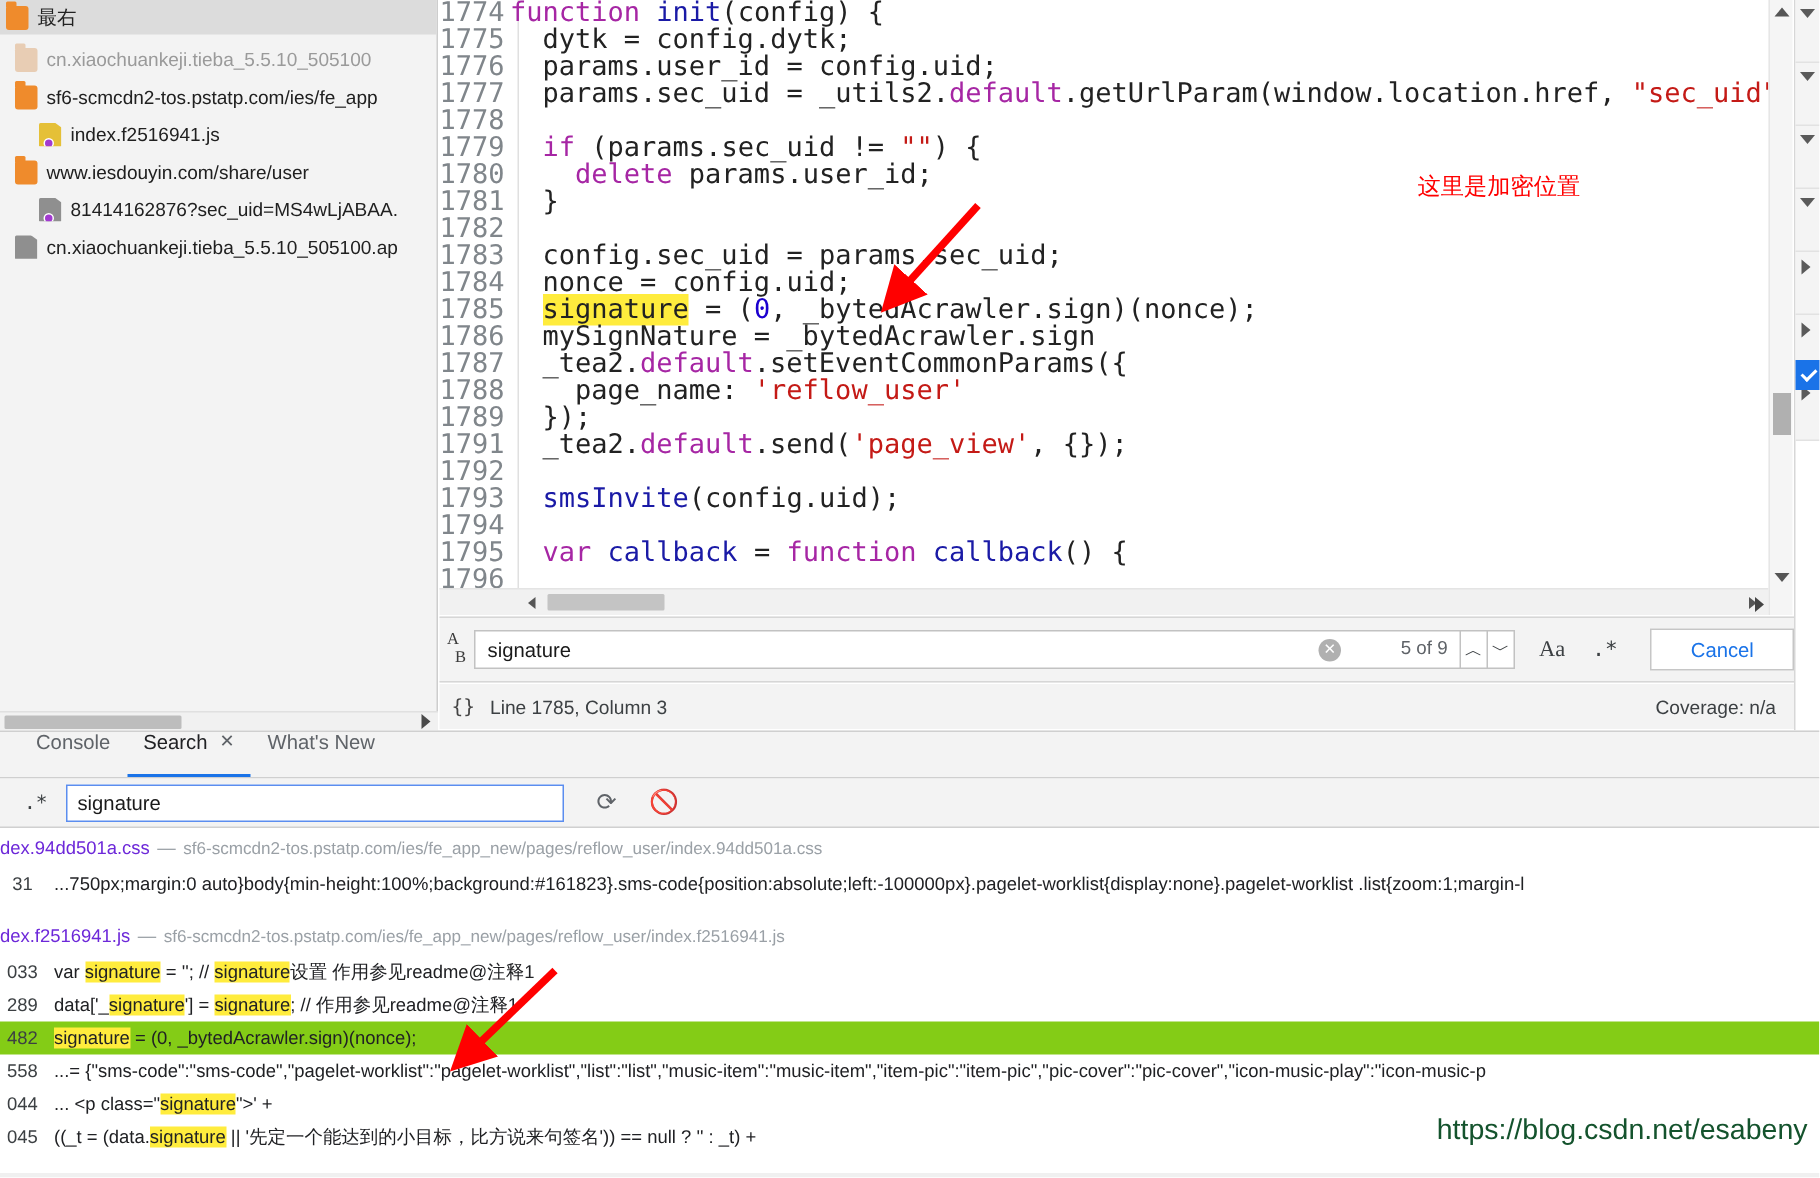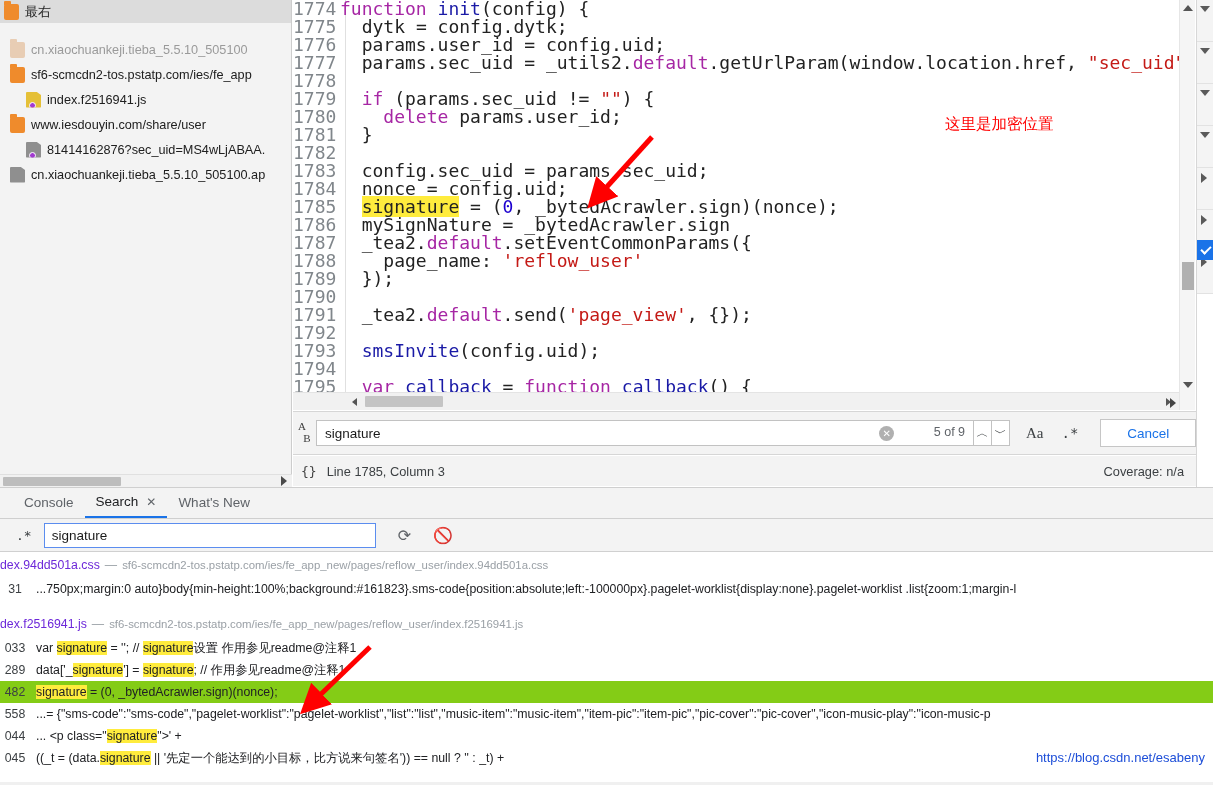--- a/index.html
+++ b/index.html
@@ -18,21 +18,21 @@
   
   .nav-pane {
     position:absolute; left:0; top:0; width:292px; height:487px;
     background:#f3f3f3; border-right:1px solid #cdcdcd;
     font-size:12.5px; color:#222;
   }
   .nav-header {
     height:23px; background:#dcdcdc; display:flex; align-items:center;
     padding-left:4px; font-size:13px; color:#222;
   }
-  .nav-list { padding-top:14px; }
+  .nav-list { padding-top:4px; }
   .nav-row {
     height:25px; display:flex; align-items:center;
     white-space:nowrap; overflow:hidden;
   }
   .nav-row .label { font-size:12.7px; color:#202020; }
   .nav-row.dim .label { color:#9a9a9a; }
   .ind1 { padding-left:10px; }
   .ind2 { padding-left:26px; }
 
   .ico { width:15px; height:16px; margin-right:6px; flex:0 0 auto; position:relative; }
@@ -198,21 +198,21 @@
   .statusbar .braces { margin-left:8px; margin-right:10px; font-family:"DejaVu Sans Mono",monospace; font-size:13px; color:#444; }
   .statusbar .cov { position:absolute; right:12px; color:#3c4043; }
 
   
   .drawer { position:absolute; left:0; top:487px; width:1213px; height:298px; background:#fff; }
   .drawer-tabs {
     height:32px; background:#f3f3f3; border-top:1px solid #cfcfcf; border-bottom:1px solid #cfcfcf;
     display:flex; align-items:flex-end; padding-left:13px;
   }
   .dtab {
-    height:31px; display:flex; align-items:center; padding:0 11px; font-size:13.5px;
+    height:31px; display:flex; align-items:flex-start; padding:0 11px; font-size:13.5px;
     color:#5f6368;
   }
   .dtab.active { color:#202124; border-bottom:2px solid #1a73e8; }
   .dtab .closex { margin-left:8px; font-size:12px; color:#5f6368; }
 
   .drawer-toolbar {
     height:33px; background:#f3f3f3; border-bottom:1px solid #d0d0d0;
     display:flex; align-items:center; padding-left:16px;
   }
   .re-small { font-size:13px; color:#3c4043; font-family:"DejaVu Sans Mono",monospace; margin-right:12px; }
@@ -241,21 +241,21 @@
   .res-txt { color:#202124; }
   .res-spacer { height:12px; }
   mark { background:#ffec3d; color:#202124; padding:0; }
 
   
   .ann-text {
     position:absolute; left:652px; top:114px; color:#ff0000; font-size:15.5px;
     font-family:"Liberation Sans", sans-serif; white-space:nowrap;
   }
   .watermark {
-    position:absolute; right:8px; bottom:20px; color:#1d4ed8; font-size:13px;
+    position:absolute; right:8px; bottom:20px; color:#14532d; font-size:19px;
     font-family:"Liberation Sans", sans-serif;
     text-align:center;
   }
   .hairline-bottom {
     position:absolute; left:0; bottom:0; width:1213px; height:3px; background:#f0f0f0;
   }
 </style>
 </head>
 <body>
 
@@ -316,21 +316,20 @@
           <div class="code-row"><span class="ln">1780</span><span class="code"><span class="pl">    </span><span class="k">delete</span><span class="pl"> </span><span class="pl">params</span><span class="pl">.user_id;</span></span></div>
           <div class="code-row"><span class="ln">1781</span><span class="code"><span class="pl">  }</span></span></div>
           <div class="code-row"><span class="ln">1782</span><span class="code"></span></div>
           <div class="code-row"><span class="ln">1783</span><span class="code"><span class="pl">  </span><span class="pl">config</span><span class="pl">.sec_uid = </span><span class="pl">params</span><span class="pl">.sec_uid;</span></span></div>
           <div class="code-row"><span class="ln">1784</span><span class="code"><span class="pl">  </span><span class="pl">nonce</span><span class="pl"> = </span><span class="pl">config</span><span class="pl">.uid;</span></span></div>
           <div class="code-row"><span class="ln">1785</span><span class="code"><span class="pl">  </span><span class="hl">signature</span><span class="pl"> = (</span><span class="num">0</span><span class="pl">, _bytedAcrawler.sign)(</span><span class="pl">nonce</span><span class="pl">);</span></span></div>
           <div class="code-row"><span class="ln">1786</span><span class="code"><span class="pl">  </span><span class="pl">mySignNature</span><span class="pl"> = _bytedAcrawler.sign</span></span></div>
           <div class="code-row"><span class="ln">1787</span><span class="code"><span class="pl">  _tea2.</span><span class="k">default</span><span class="pl">.setEventCommonParams({</span></span></div>
           <div class="code-row"><span class="ln">1788</span><span class="code"><span class="pl">    page_name: </span><span class="str">'reflow_user'</span></span></div>
           <div class="code-row"><span class="ln">1789</span><span class="code"><span class="pl">  });</span></span></div>
-          <div class="code-row"><span class="ln">1790</span><span class="code"></span></div>
           <div class="code-row"><span class="ln">1791</span><span class="code"><span class="pl">  _tea2.</span><span class="k">default</span><span class="pl">.send(</span><span class="str">'page_view'</span><span class="pl">, {});</span></span></div>
           <div class="code-row"><span class="ln">1792</span><span class="code"></span></div>
           <div class="code-row"><span class="ln">1793</span><span class="code"><span class="pl">  </span><span class="id">smsInvite</span><span class="pl">(</span><span class="pl">config</span><span class="pl">.uid);</span></span></div>
           <div class="code-row"><span class="ln">1794</span><span class="code"></span></div>
           <div class="code-row"><span class="ln">1795</span><span class="code"><span class="pl">  </span><span class="k">var</span><span class="pl"> </span><span class="id">callback</span><span class="pl"> = </span><span class="k">function</span><span class="pl"> </span><span class="id">callback</span><span class="pl">() {</span></span></div>
           <div class="code-row"><span class="ln">1796</span><span class="code"></span></div>
         </div>
       <div class="ann-text">这里是加密位置</div>
       <svg width="886" height="410" style="position:absolute;left:0;top:0;pointer-events:none">
         <defs>

